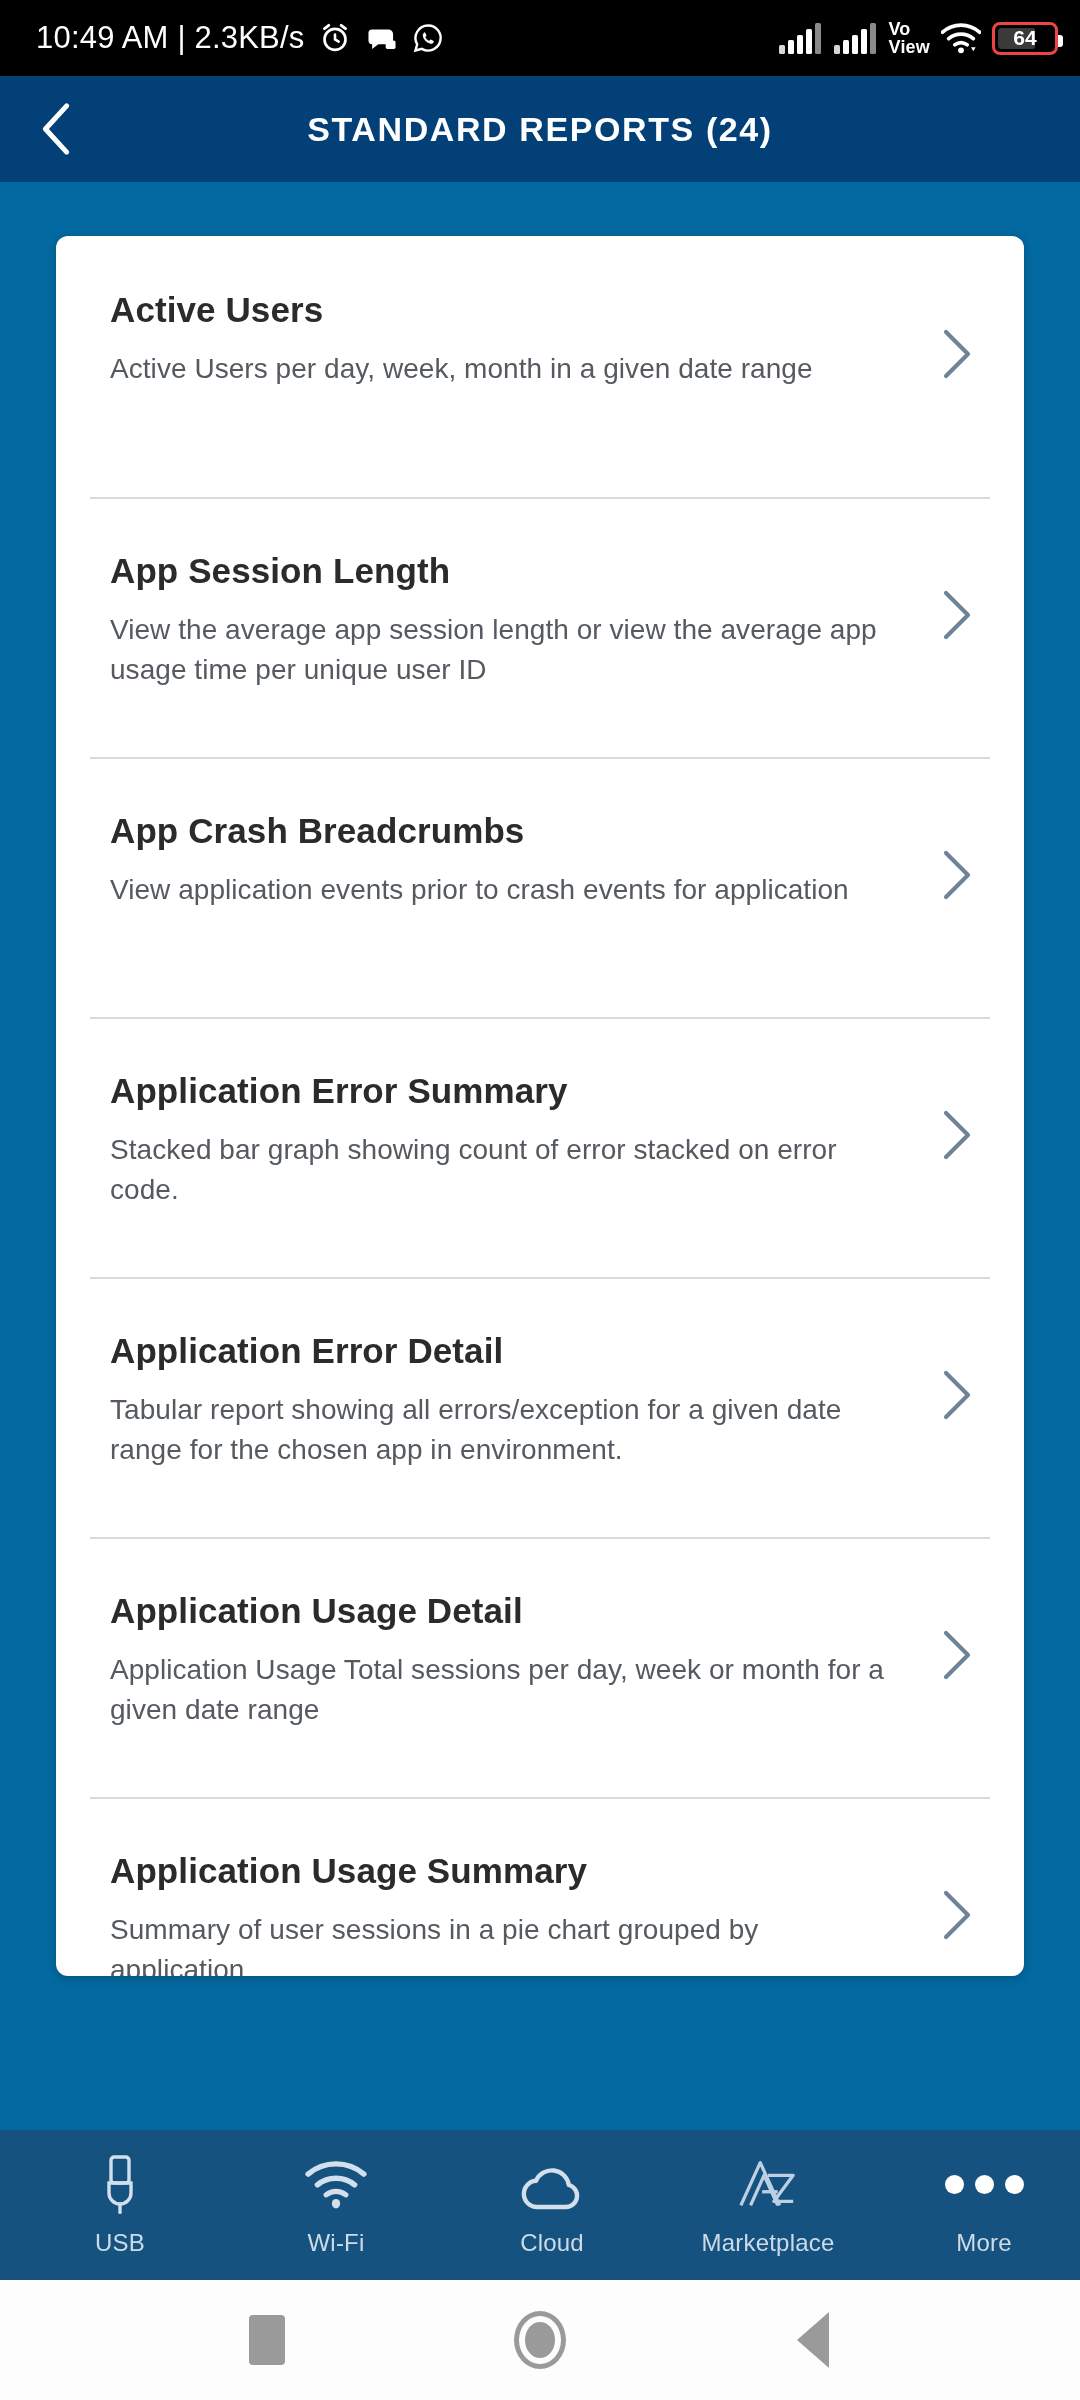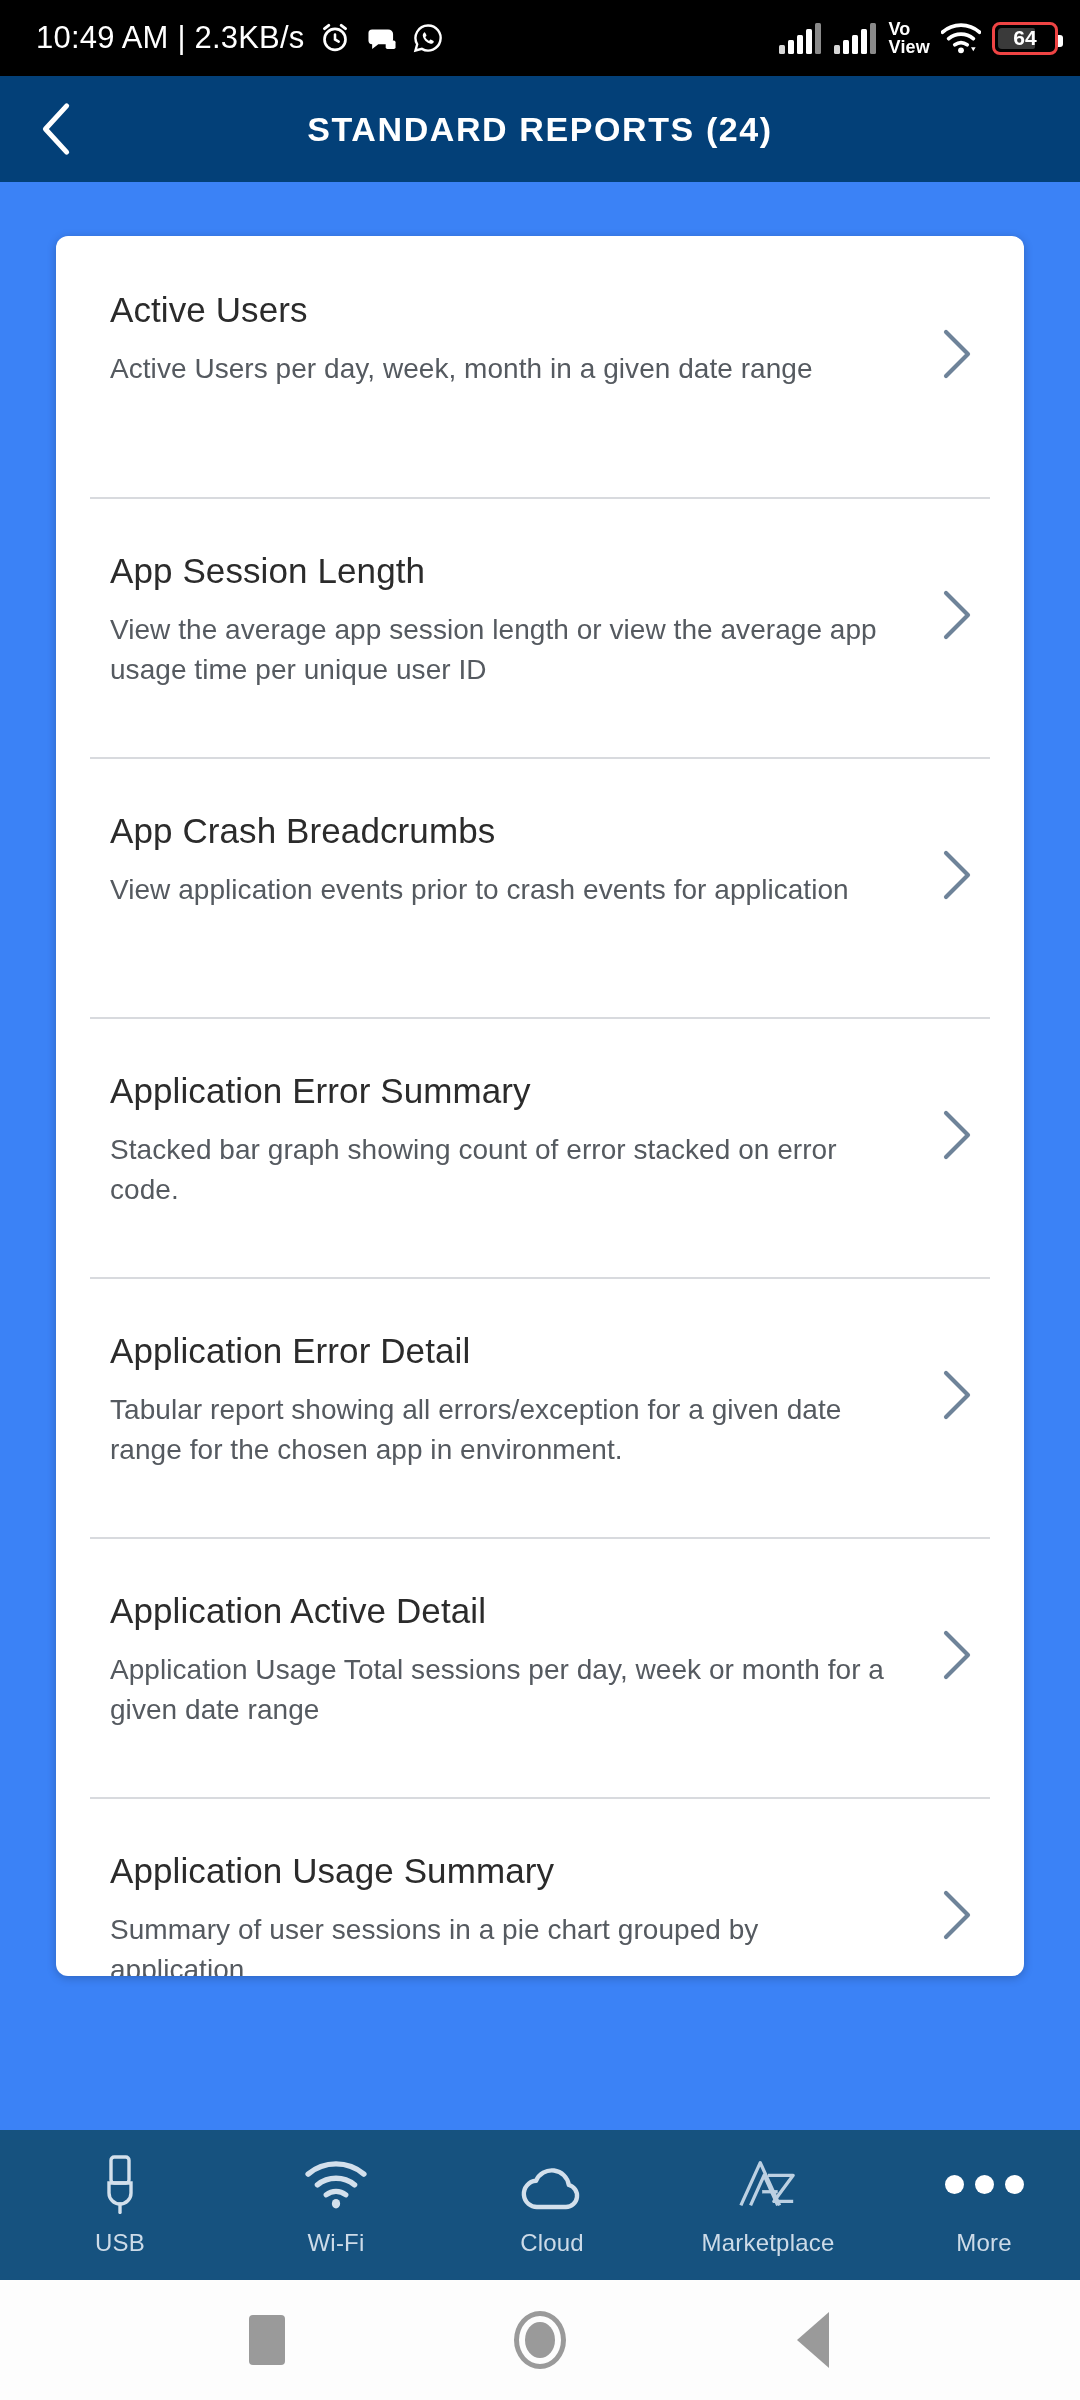--- a/index.html
+++ b/index.html
@@ -5,21 +5,21 @@
   * { margin:0; padding:0; box-sizing:border-box; }
   html, body {
     width:1080px; height:2400px;
     background:#ffffff;
     font-family:"Liberation Sans", sans-serif;
     overflow:hidden;
   }
   .screen {
     position:relative;
     width:1080px; height:2400px;
-    background:#3b82f6;
+    background:#0369a1;
     display:flex; flex-direction:column;
   }
 
   
   .status-bar {
     height:76px;
     background:#000000;
     color:#ffffff;
     display:flex;
     align-items:center;
@@ -135,21 +135,21 @@
   }
   .row-texts {
     flex:1 1 auto;
     padding-top:52px;
     padding-right:24px;
     min-width:0;
   }
   .row-title {
     font-size:35px;
     color:#2b2b2b;
-    font-weight:400;
+    font-weight:700;
     letter-spacing:.1px;
     line-height:1.25;
     margin-bottom:17px;
   }
   .row-desc {
     font-size:28px;
     color:#555a60;
     font-weight:400;
     line-height:1.42;
     letter-spacing:.05px;
@@ -371,21 +371,21 @@
         </div>
         <div class="row-chevron">
           <svg width="34" height="52" viewBox="0 0 17 26">
             <path d="M3 2l11 11L3 24" fill="none" stroke="#6e8399" stroke-width="2.1" stroke-linecap="round" stroke-linejoin="round"></path>
           </svg>
         </div>
       </div>
 
       <div class="report-row">
         <div class="row-texts">
-          <div class="row-title">Application Active Detail</div>
+          <div class="row-title">Application Usage Detail</div>
           <div class="row-desc">Application Usage Total sessions per day, week or month for a given date range</div>
         </div>
         <div class="row-chevron">
           <svg width="34" height="52" viewBox="0 0 17 26">
             <path d="M3 2l11 11L3 24" fill="none" stroke="#6e8399" stroke-width="2.1" stroke-linecap="round" stroke-linejoin="round"></path>
           </svg>
         </div>
       </div>
 
       <div class="report-row">

